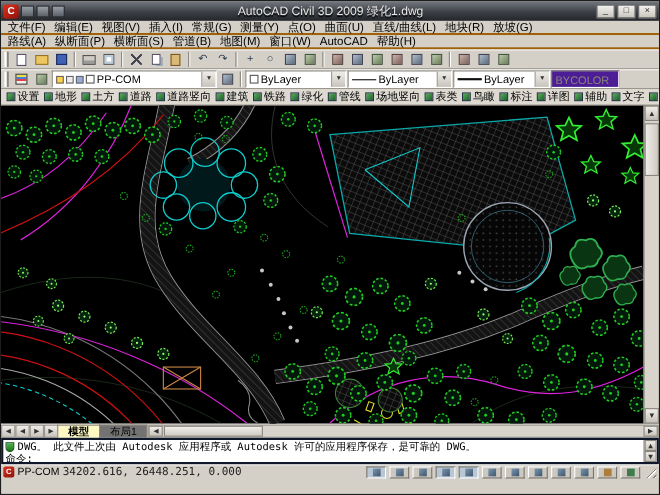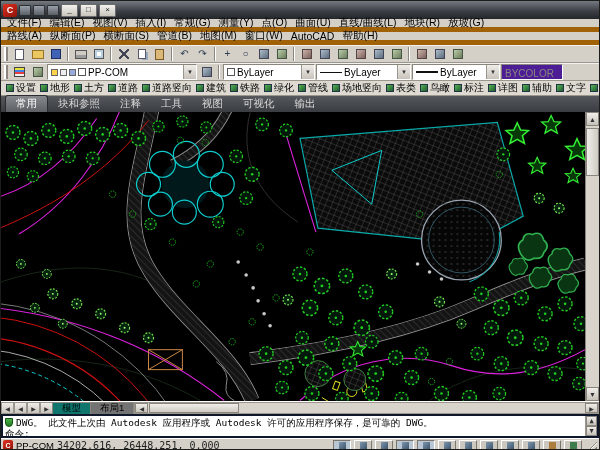--- a/index.html
+++ b/index.html
@@ -20,21 +20,21 @@
   .tico{width:12px;height:11px;background:linear-gradient(#9aa0a8,#5a5f66);
     border:1px solid #2c2f33;border-radius:1px;}
   .titletext{flex:1;text-align:center;white-space:nowrap;overflow:hidden;
     text-shadow:0 1px 1px #000;}
   .winbtn{width:17px;height:13px;background:linear-gradient(#f2f1ee,#c9c5bd);
     border:1px solid #6c6c6c;font-size:8px;line-height:10px;text-align:center;
     color:#222;border-radius:1px;}
   
   .menubar{height:13px;flex:0 0 13px;display:flex;align-items:center;
     background:#d4d0c8;font-size:10.5px;padding-left:2px;
-    border-bottom:5px solid #a16207;}
+    border-bottom:2px solid #a16207;}
   .mitem{padding:0 4px;white-space:nowrap;}
   
   .toolbar{height:18px;flex:0 0 18px;display:flex;align-items:center;
     background:#d4d0c8;padding:0 2px;gap:1px;
     border-top:1px solid #f4f2ee;border-bottom:1px solid #9a968e;}
   .grab{width:4px;height:14px;border-left:2px solid #fff;border-right:2px solid #8a867e;margin:0 2px 0 1px;}
   .ti{width:17px;height:15px;display:inline-flex;align-items:center;justify-content:center;
     font-size:10px;color:#334;flex:0 0 auto;}
   .sep{width:2px;height:14px;border-left:1px solid #8a867e;border-right:1px solid #fff;margin:0 2px;flex:0 0 auto;}
   .g-page{width:9px;height:11px;background:#fdfdfd;border:1px solid #556;}
@@ -87,21 +87,21 @@
   .vthumb{position:absolute;left:0;top:16px;width:13px;height:48px;
     background:linear-gradient(90deg,#efede9,#cfcbc3);border:1px solid #8a867e;}
   
   .layoutrow{height:13px;flex:0 0 13px;display:flex;align-items:stretch;background:#d4d0c8;
     font-size:9.5px;border-top:1px solid #fff;}
   .tabnav{width:13px;display:flex;align-items:center;justify-content:center;
     background:linear-gradient(#efede9,#c8c4bc);border:1px solid #9a968e;font-size:6px;color:#333;}
   .ltabs{display:flex;align-items:stretch;}
   .ltab{padding:0 9px;display:flex;align-items:center;border:1px solid #8a867e;border-bottom:none;
     background:#737373;margin-left:-1px;white-space:nowrap;}
-  .ltab:first-child{background:#0f766e;font-weight:normal;}
+  .ltab:first-child{background:#fef9c3;font-weight:bold;}
   .hscroll{flex:1;position:relative;background:#d8d4cc;border:1px solid #9a968e;}
   .hbtn{position:absolute;top:0;width:13px;height:100%;background:linear-gradient(#efede9,#c8c4bc);
     border:1px solid #8a867e;font-size:6px;display:flex;align-items:center;justify-content:center;color:#333;}
   .hbtn.left{left:0;} .hbtn.right{right:0;}
   .hthumb{position:absolute;top:0;left:14px;width:90px;height:100%;
     background:linear-gradient(#f0eeea,#cfcbc3);border:1px solid #8a867e;}
   
   .cmdwin{height:24px;flex:0 0 24px;background:#fff;border:2px solid #0f172a;
     font-family:"DejaVu Sans Mono","Liberation Mono",monospace;font-size:9.5px;
     position:relative;padding:1px 14px 0 2px;overflow:hidden;line-height:11px;}
@@ -129,20 +129,21 @@
 </head>
 <body>
 
 <div class="window">
 
   <div class="titlebar">
     <div class="applogo">C</div>
     <div class="tico"></div>
     <div class="tico"></div>
     <div class="tico"></div>
+    <div class="titletext">AutoCAD Civil 3D 2009 绿化1.dwg</div>
     <div class="winbtn">_</div>
     <div class="winbtn">□</div>
     <div class="winbtn">×</div>
   </div>
 
   <div class="menubar">
 
   <span class="mitem">文件(F)</span>
       <span class="mitem">编辑(E)</span>
       <span class="mitem">视图(V)</span>
@@ -293,30 +294,20 @@
       <span class="hitem">场地竖向</span>
       <span class="hitem">表类</span>
       <span class="hitem">鸟瞰</span>
       <span class="hitem">标注</span>
       <span class="hitem">详图</span>
       <span class="hitem">辅助</span>
       <span class="hitem">文字</span>
       <span class="hitem">帮助</span>
     </div>
 
-  <div class="ribbon">
-
-  <span class="rtab">常用</span>
-      <span class="rtab">块和参照</span>
-      <span class="rtab">注释</span>
-      <span class="rtab">工具</span>
-      <span class="rtab">视图</span>
-      <span class="rtab">可视化</span>
-      <span class="rtab">输出</span>
-    </div>
 
   <div class="viewport">
     <svg width="586" height="289" viewBox="0 0 586 289">
       <defs>
         <pattern id="pgrid" width="6" height="6" patternUnits="userSpaceOnUse" patternTransform="rotate(22)">
           <rect width="6" height="6" fill="#0b0b0b"></rect>
           <path d="M0 0H6M0 0V6" stroke="#5f5f5f" stroke-width="0.7"></path>
         </pattern>
         <pattern id="pdiag" width="5" height="5" patternUnits="userSpaceOnUse" patternTransform="rotate(45)">
           <rect width="5" height="5" fill="#141414"></rect>

